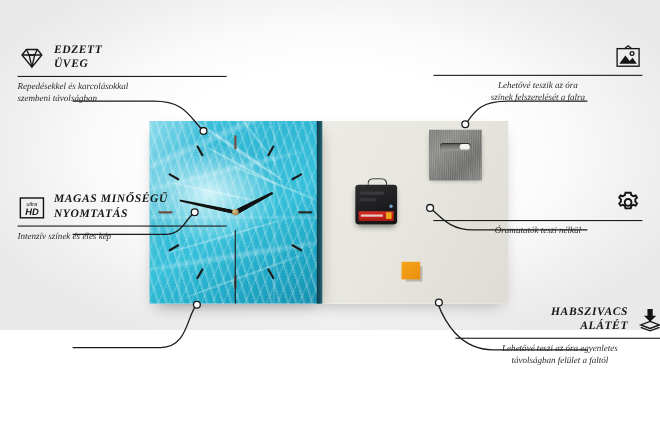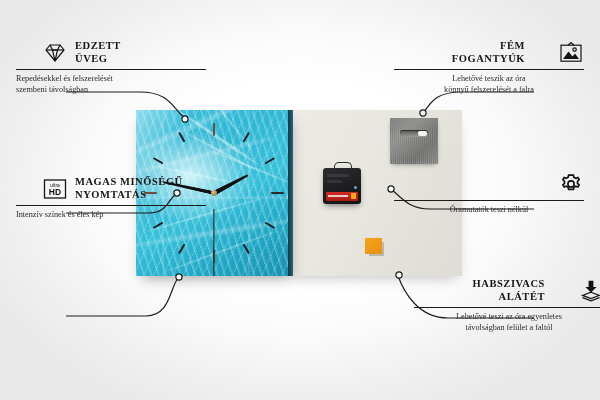--- a/index.html
+++ b/index.html
@@ -2,23 +2,24 @@
 <html><head>
 <meta charset="utf-8">
 <style>
   html,body{margin:0;padding:0;}
   body{
     width:600px;height:400px;overflow:hidden;
     font-family:"Liberation Serif", serif;
     background:#ffffff;
   }
   #stage{
-    position:relative;width:600px;height:400px;
+    position:relative;width:600px;height:300px;
     background:
       radial-gradient(ellipse 58% 62% at 50% 46%, #ffffff 0%, #ffffff 42%, #fafafa 62%, #f1f1f1 80%, #e9e9e9 100%);
+    font-style: italic;
   }
   
   #product{position:absolute;left:136px;top:110px;width:326px;height:166px;}
   #back-panel{
     position:absolute;left:150px;top:0;width:176px;height:166px;
     background:linear-gradient(118deg,#ecebe5 0%,#e7e6df 45%,#dedcd4 100%);
     box-shadow:0 6px 14px -6px rgba(0,0,0,.30);
   }
   #glass-panel{
     position:absolute;left:0;top:0;width:156px;height:166px;
@@ -87,21 +88,21 @@
     line-height:12.5px;text-transform:uppercase;
   }
   .co-rule{height:1px;background:#1b1b1b;margin:4px 0 4px;}
   .co-desc{font-size:8.2px;line-height:10.5px;color:#2a2a2a;}
   .left  .co-head{justify-content:flex-start;}
   .left  .co-title{text-align:left;}
   .left  .co-desc{text-align:left;}
   .right .co-head{justify-content:flex-end;flex-direction:row;}
   .right .co-title{text-align:right;}
   .right .co-desc{text-align:center;}
-  .ico{width:26px;height:24px;flex:0 0 26px;display:block;margin-left:26px;}
+  .ico{width:26px;height:24px;flex:0 0 26px;display:block;}
   .ico svg{display:block;width:26px;height:24px;}
   #c-glass   {left:16px;  top:40px;}
   #c-print   {left:16px;  top:176px;}
   #c-edges   {left:16px;  top:282px;}
   #c-handles {left:394px; top:40px;  }
   #c-quiet   {left:394px; top:172px; }
   #c-foam    {left:414px; top:278px; }
   #lines{position:absolute;left:0;top:0;width:600px;height:400px;pointer-events:none;}
 </style>
 </head>
@@ -227,21 +228,21 @@
             </g>
           </svg>
       </span>
       <span class="co-title">
         <span>EDZETT</span><br>
         <span>ÜVEG</span>
       </span>
     </div>
     <div class="co-rule"></div>
     <div class="co-desc">
-      <span>Repedésekkel és felszerelését</span><br>
+      <span>Repedésekkel és karcolásokkal</span><br>
       <span>szembeni távolságban</span>
     </div>
   </div>
 
   <div class="callout left" id="c-print">
     <div class="co-head">
       <span class="ico">
         <svg viewBox="0 0 26 24">
           <rect x="2.5" y="3" width="21" height="18" fill="none" stroke="#141414" stroke-width="1.3"></rect>
           <text x="13" y="10.2" font-family="Liberation Sans, sans-serif" font-size="5" text-anchor="middle" fill="#141414">ultra</text>
@@ -255,39 +256,35 @@
     </div>
     <div class="co-rule"></div>
     <div class="co-desc">
       <span>Intenzív színek és éles kép</span>
     </div>
   </div>
 
 
   <div class="callout right" id="c-handles">
     <div class="co-head">
-      <span class="co-title">
-        <span>FÉM</span><br>
-        <span>FOGANTYÚK</span>
-      </span>
       <span class="ico">
         <svg viewBox="0 0 26 24">
             <g fill="none" stroke="#141414" stroke-width="1.2">
           <path d="M10,4.2 L13,1.6 L16,4.2"></path>
           <rect x="3" y="4.2" width="20" height="16"></rect>
           <path d="M5,18 L10.5,10.5 L14.5,15.5 L17,12.5 L21,18 Z" fill="#141414" stroke="none"></path>
           <circle cx="16.6" cy="8.6" r="1.7"></circle>
         </g>
           </svg>
       </span>
     </div>
     <div class="co-rule"></div>
     <div class="co-desc">
       <span>Lehetővé teszik az óra</span><br>
-      <span>könnyű felszerelését a falra</span>
+      <span>színek felszerelését a falra</span>
     </div>
   </div>
 
   <div class="callout right" id="c-quiet">
     <div class="co-head">
       <span class="ico">
         <svg viewBox="0 0 26 24">
             <g fill="none" stroke="#141414" stroke-width="1.7">
           <path d="M13,3.2 l2.4,0 l.5,2.1 a7,7 0 0 1 1.9,1.1 l2.1,-.8 l1.2,2.1 l-1.6,1.5 a7,7 0 0 1 0,2.2 l1.6,1.5 l-1.2,2.1 l-2.1,-.8 a7,7 0 0 1 -1.9,1.1 l-.5,2.1 l-2.4,0 l-2.4,0 l-.5,-2.1 a7,7 0 0 1 -1.9,-1.1 l-2.1,.8 l-1.2,-2.1 l1.6,-1.5 a7,7 0 0 1 0,-2.2 l-1.6,-1.5 l1.2,-2.1 l2.1,.8 a7,7 0 0 1 1.9,-1.1 l.5,-2.1 Z"></path>
           <circle cx="13" cy="12" r="3.1"></circle>

